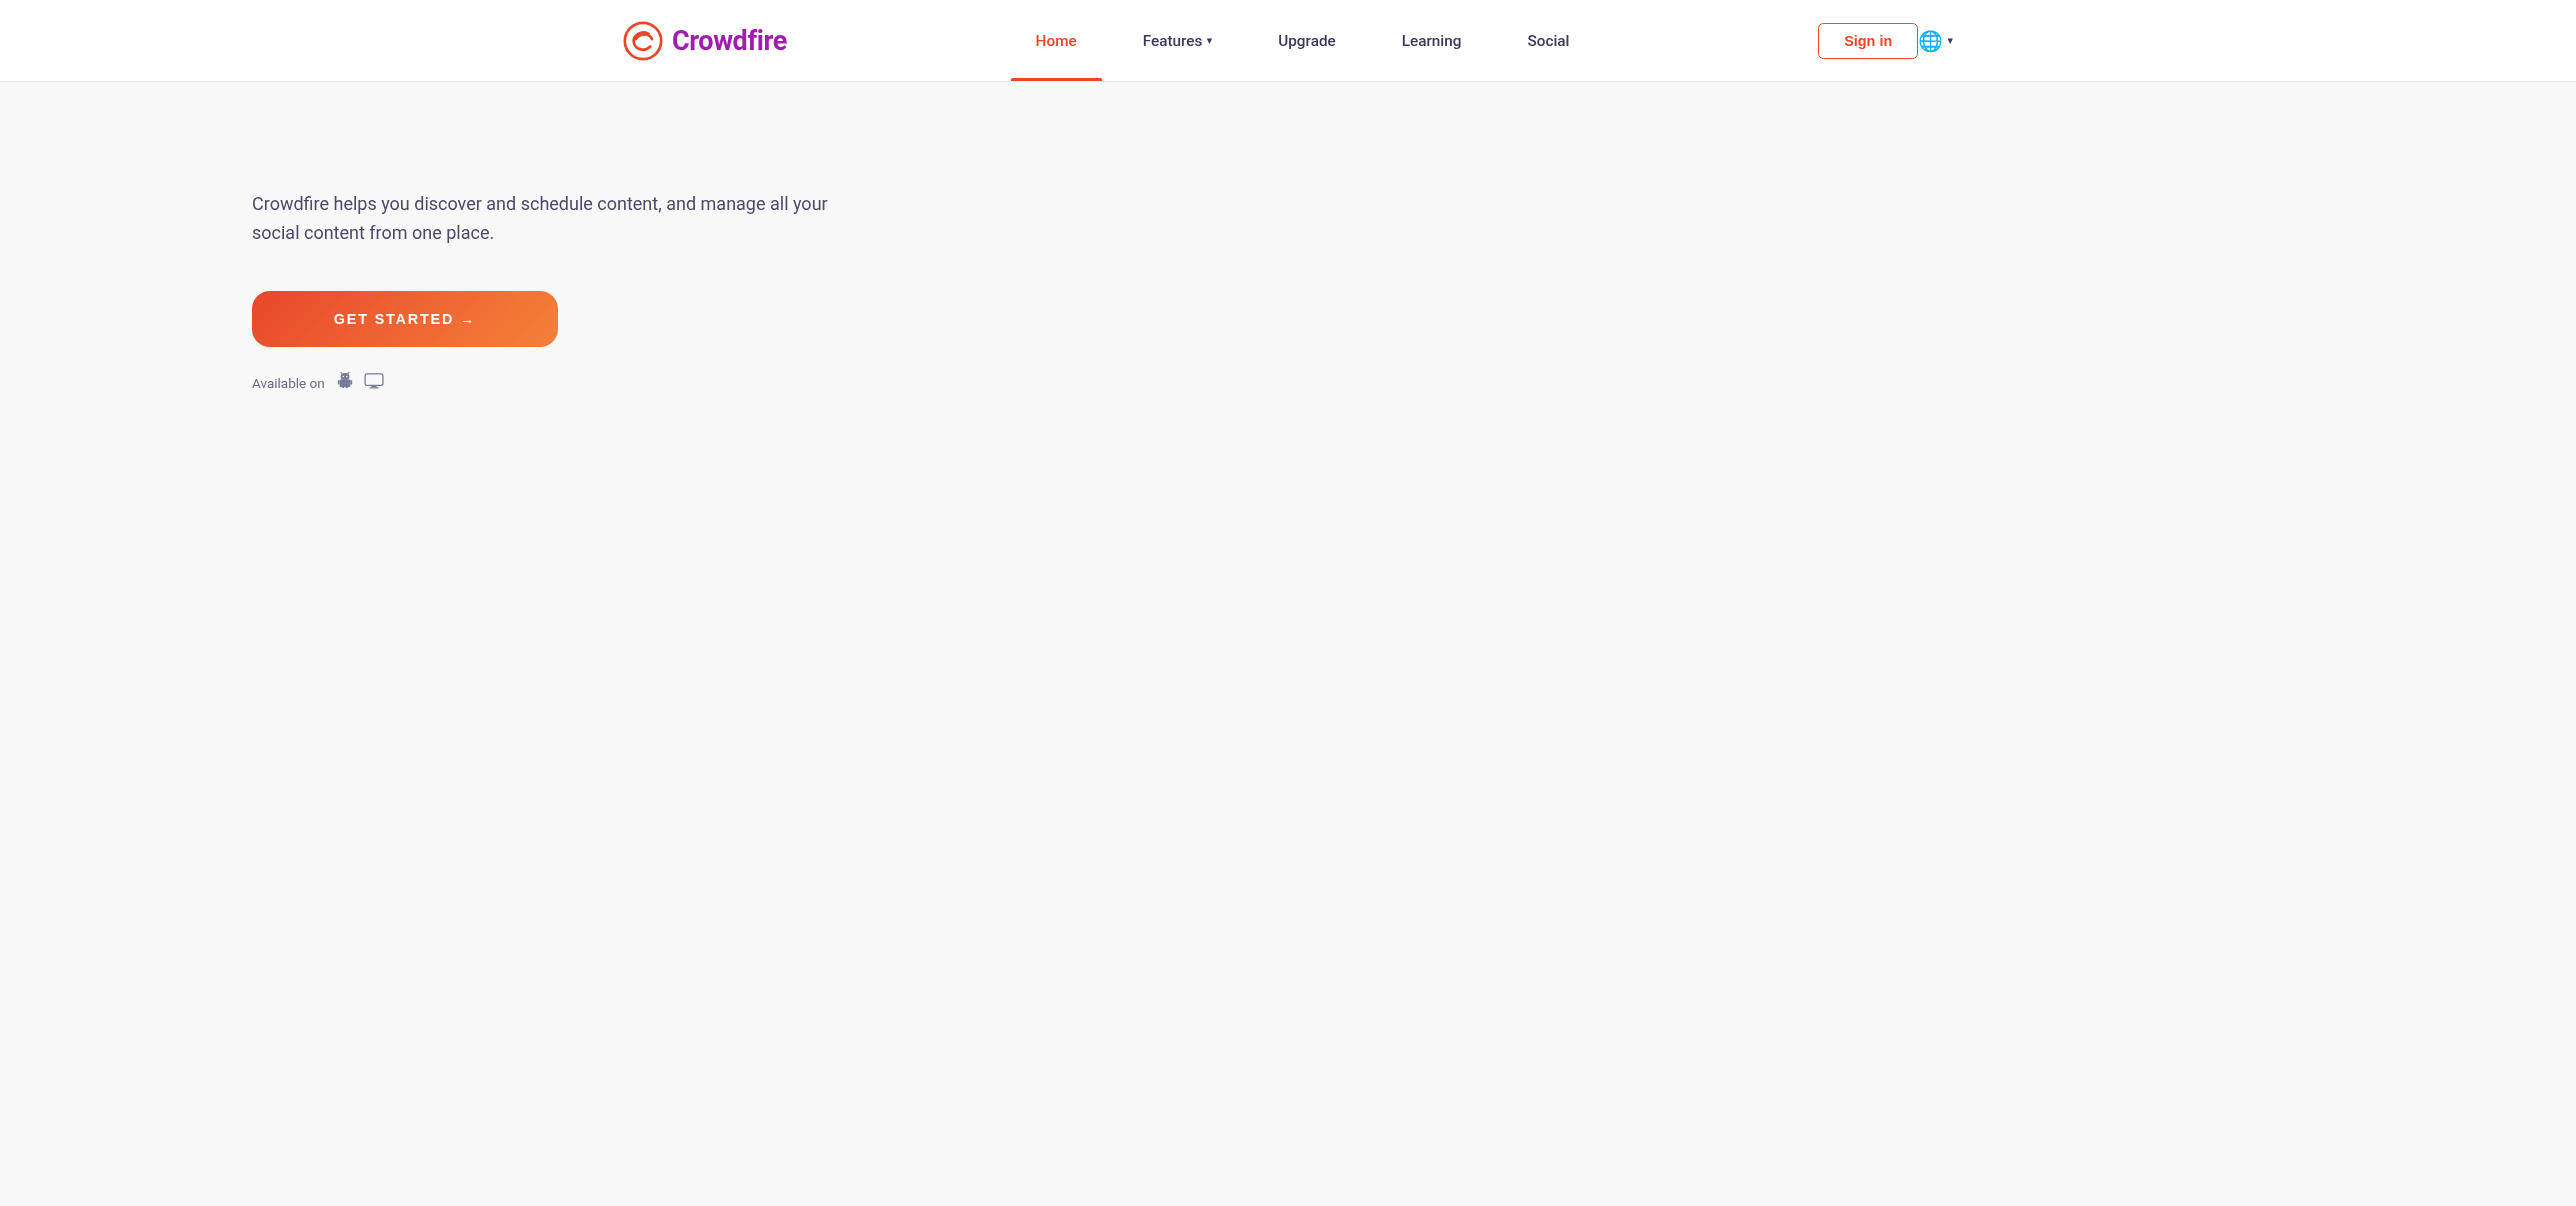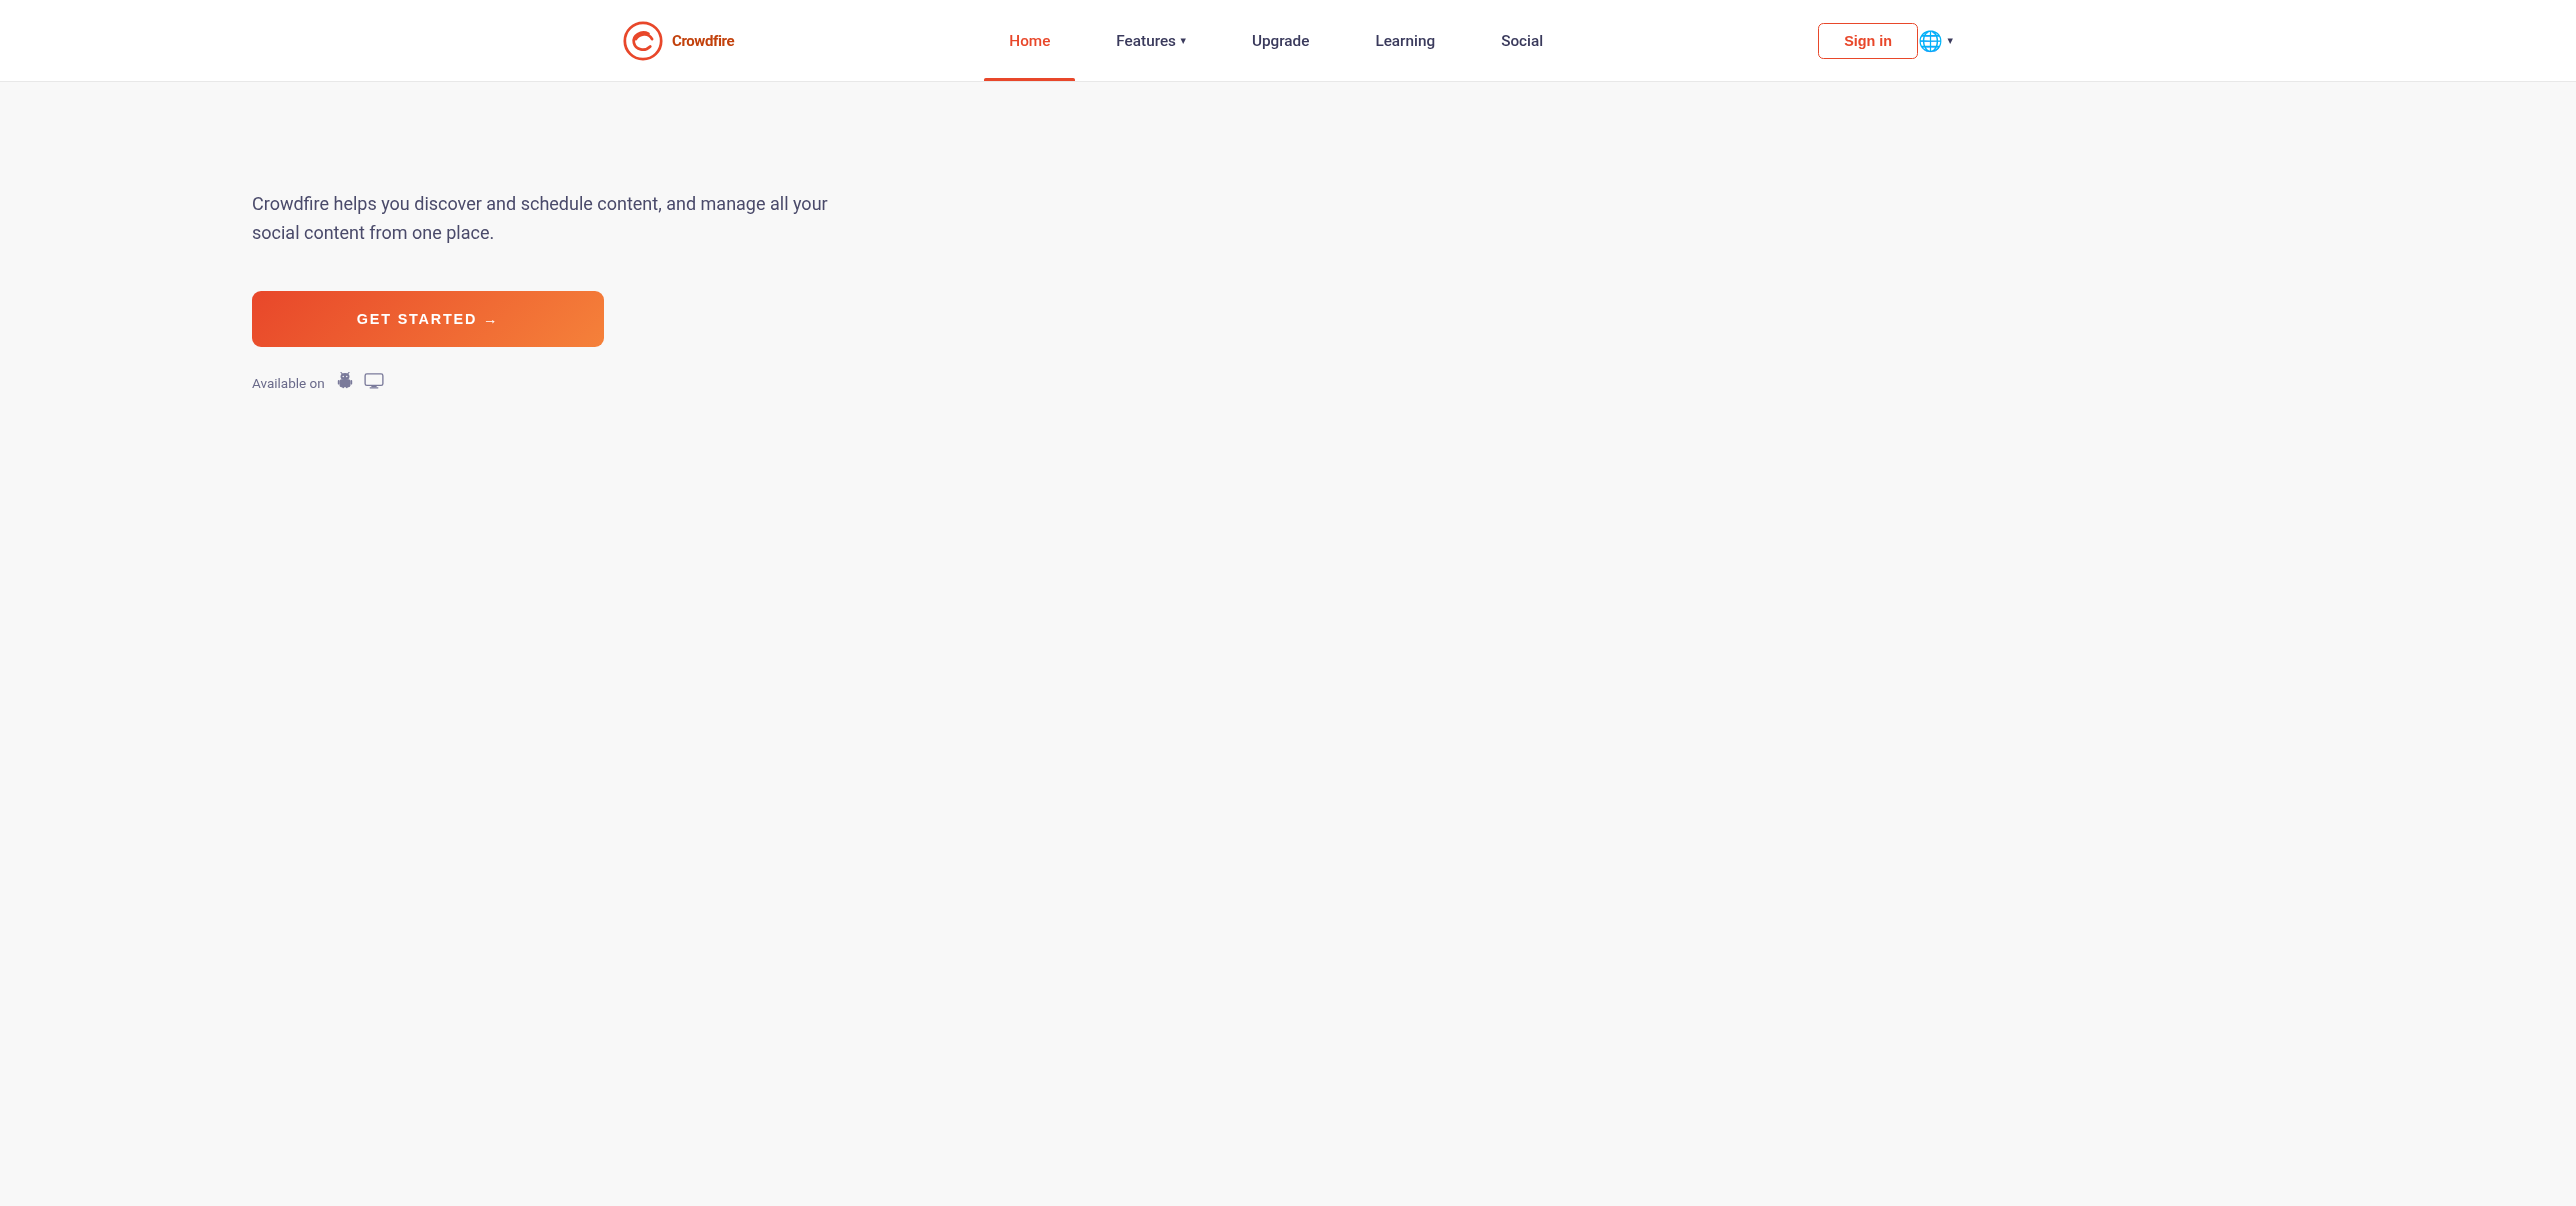--- a/index.html
+++ b/index.html
@@ -38,23 +38,23 @@
       gap: 9px;
       cursor: pointer;
     }
 
     .logo-icon {
       width: 40px;
       height: 40px;
     }
 
     .logo-text {
-      font-size: 15px;
+      font-size: 27px;
       font-weight: 700;
-      color: #c2410c;
+      color: #a21caf;
       letter-spacing: -0.4px;
     }
 
     nav {
       display: flex;
       align-items: center;
       gap: 16px;
     }
 
     .nav-item {
@@ -153,27 +153,27 @@
     }
 
     .get-started-btn {
       display: inline-flex;
       align-items: center;
       gap: 10.8px;
       background: linear-gradient(135deg, #e8472a 0%, #f5813a 100%);
       color: white;
       border: none;
       padding: 20px 54px;
-      border-radius: 9px;
+      border-radius: 18px;
       font-size: 14.4px;
       font-weight: 700;
       letter-spacing: 1.8px;
       text-transform: uppercase;
       cursor: pointer;
-      width: 352px;
+      width: 306px;
       justify-content: center;
     }
 
     .available-on {
       display: flex;
       align-items: center;
       gap: 0;
       margin-top: 25px;
       color: #6a6a8a;
       font-size: 13.5px;

